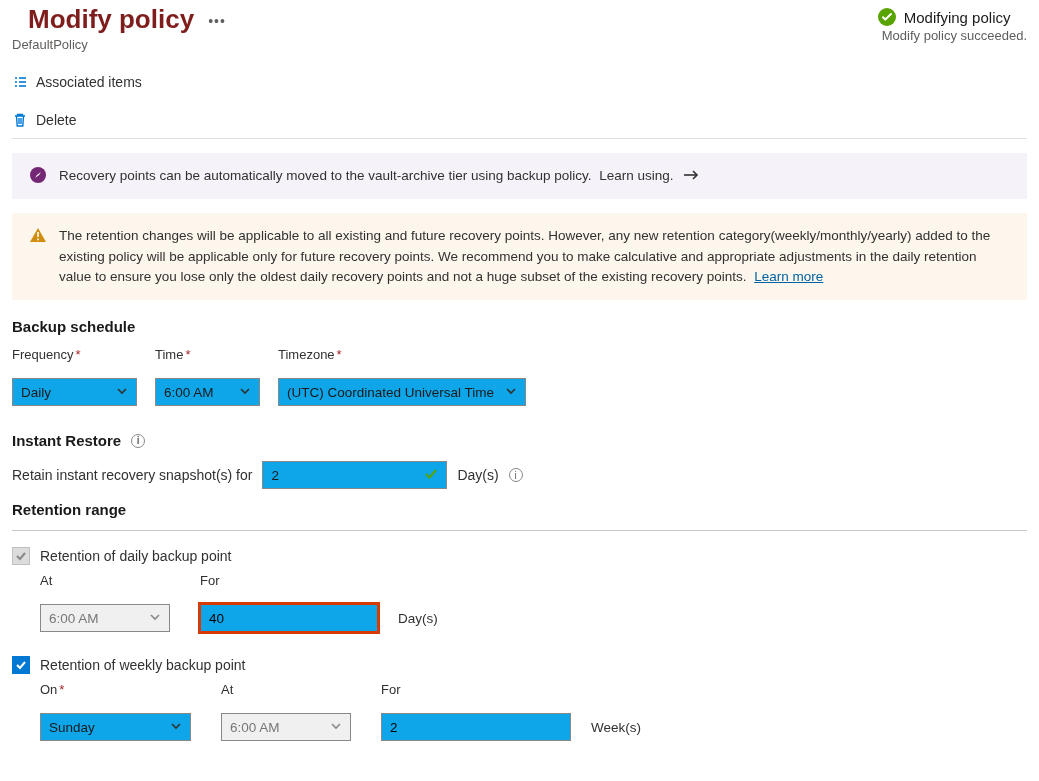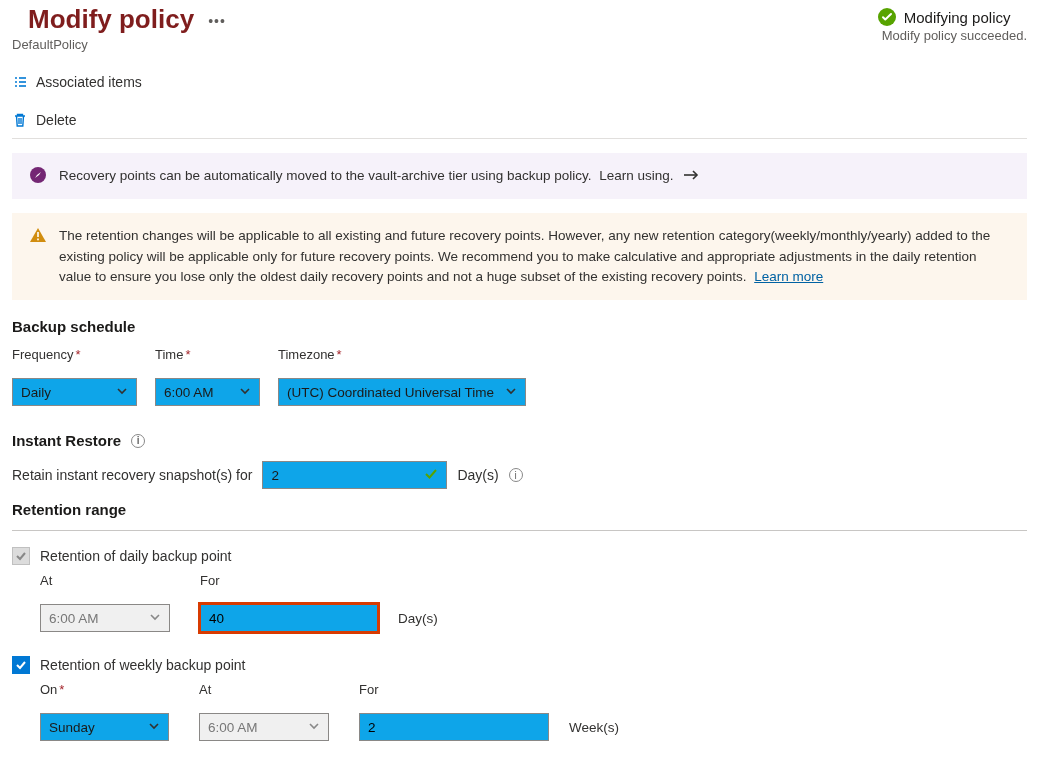--- a/index.html
+++ b/index.html
@@ -254,21 +254,21 @@
     <span class="cbox checked">
       <svg viewBox="0 0 12 12">
           <path d="M2 6 L5 9 L10 3" fill="none" stroke="#fff" stroke-width="2"></path>
         </svg>
     </span>
     <span class="check-label">Retention of weekly backup point</span>
   </div>
   <div class="subfields">
     <div class="field">
       <span class="field-label"><span>On</span><span class="req">*</span></span>
-      <div class="dropdown" style="width:129px">
+      <div class="dropdown" style="width:151px">
         <span>Sunday</span>
         <span class="chev"><svg width="12" height="12" viewBox="0 0 12 12">
               <path d="M2 4 L6 8 L10 4" fill="none" stroke="#323130" stroke-width="1.6"></path>
             </svg></span>
       </div>
     </div>
     <div class="field">
       <span class="field-label">At</span>
       <div class="dropdown disabled" style="width:130px">
         <span>6:00 AM</span>

